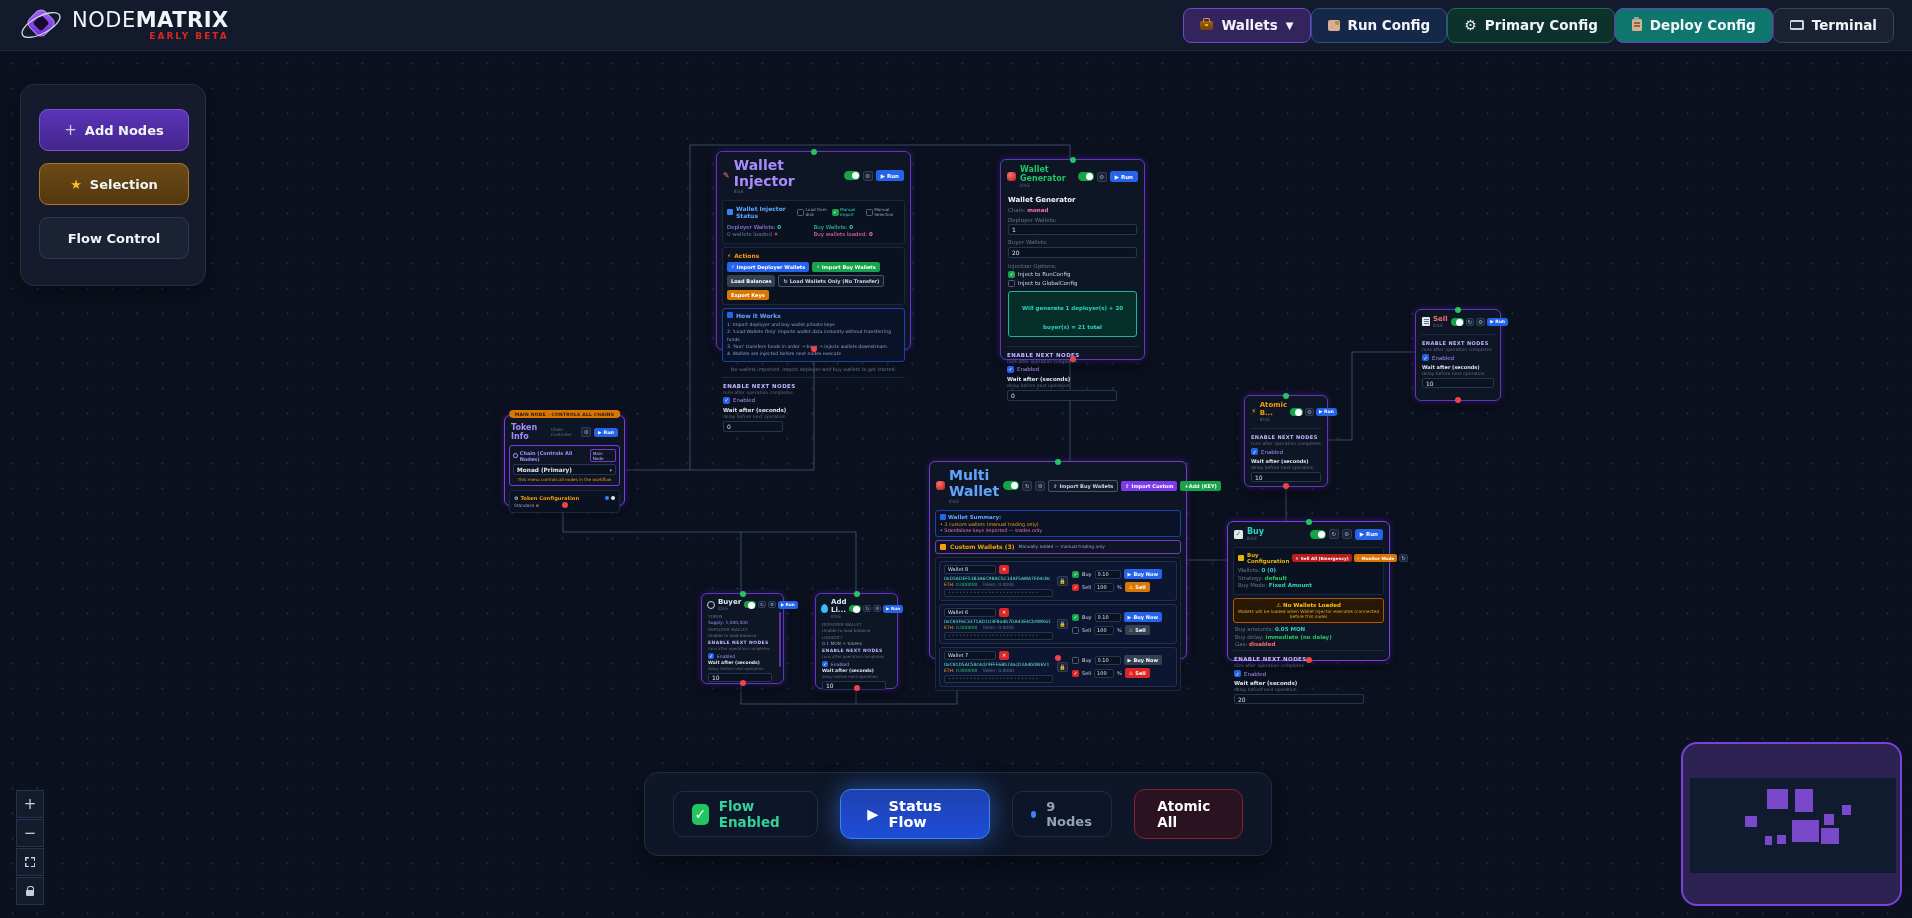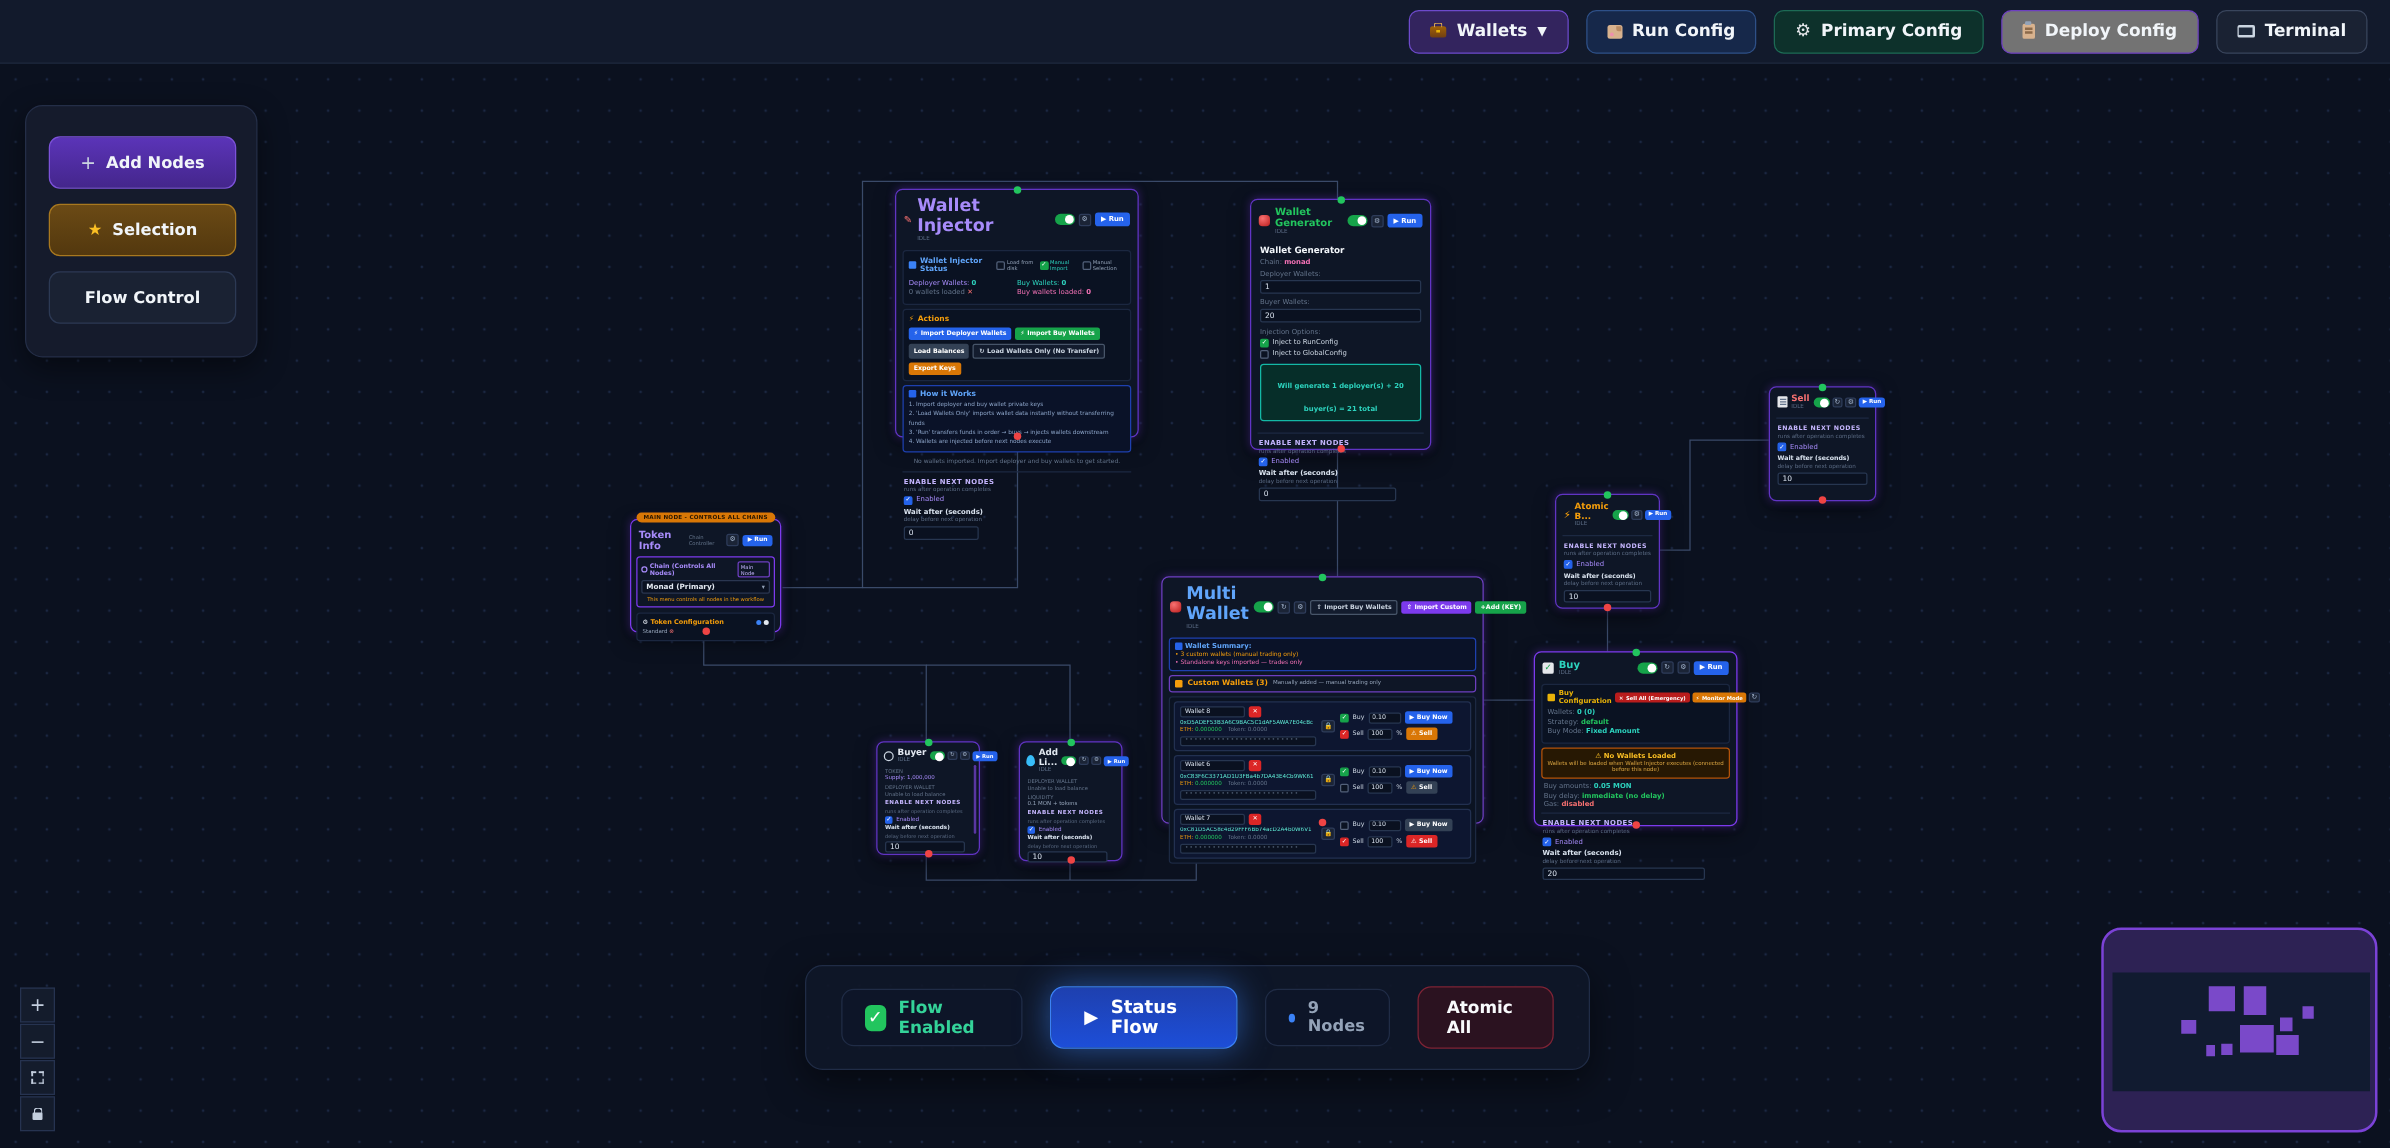--- a/index.html
+++ b/index.html
@@ -13,27 +13,27 @@
   
   .navbar{position:absolute;top:0;left:0;right:0;height:51px;background:#121a2c;border-bottom:1px solid #1e293d;
           display:flex;align-items:center;padding:0 18px;z-index:60}
   .brandwrap{display:flex;align-items:center;gap:8px}
   .wordmark{line-height:1}
   .wm-main{font-size:21px;color:#f1f5f9;letter-spacing:.5px}
   .wm-main b{font-weight:800}
   .wm-tag{font-size:9px;font-weight:700;color:#dc2626;letter-spacing:2px;text-align:right;margin-top:1px}
   .navlinks{display:flex;align-items:center;margin-left:60px;gap:58px}
   .navlink{font-size:15px;font-weight:600;color:#c7d2e3;cursor:pointer}
-  .navactions{margin-left:auto;display:flex;align-items:center;gap:14px}
+  .navactions{margin-left:auto;display:flex;align-items:center;}
   .nav-btn{display:flex;align-items:center;gap:8px;height:35px;padding:0 16px;border-radius:8px;
            font-size:13.5px;font-weight:700;color:#f1f5f9;border:1px solid;cursor:pointer;white-space:nowrap}
   .v-purple{background:#33245e;border-color:#6d4acb}
   .v-blue{background:#16284a;border-color:#2e5088}
   .v-green{background:#0d312b;border-color:#1d6b55}
-  .v-violet{background:#737373;border-color:#6d3fc0}
+  .v-violet{background:#0f766e;border-color:#6d3fc0}
   .v-gray{background:#1a2233;border-color:#39455c}
   .caret{font-size:10px}
   
   .ic-case{width:13px;height:9px;background:linear-gradient(#a16207,#713f12);border-radius:2px;position:relative}
   .ic-case::before{content:"";position:absolute;left:3px;top:-3px;width:5px;height:3px;border:1px solid #d6a354;border-bottom:none;border-radius:2px 2px 0 0}
   .ic-case::after{content:"";position:absolute;left:5px;top:3px;width:3px;height:2px;background:#eab308}
   .ic-box{width:12px;height:11px;background:#d8b28e;border-radius:2px;position:relative}
   .ic-box::before{content:"";position:absolute;right:1px;top:1px;width:4px;height:4px;background:#b98a62;border-radius:0 1px 0 2px}
   .ic-box::after{content:"";position:absolute;left:2px;bottom:2px;width:3px;height:3px;background:#ef8fae;border-radius:50%}
   .ic-gear{font-size:14px;color:#e5e7eb;line-height:1}
@@ -163,20 +163,37 @@
   <polyline points="741,532 856,532 856,593"></polyline>
   <polyline points="741,684 741,704 957,704 957,659"></polyline>
   <polyline points="856,689 856,704"></polyline>
   <polyline points="1070,360 1070,461"></polyline>
   <polyline points="1187,560 1227,560"></polyline>
   <polyline points="1286,487 1286,521"></polyline>
   <polyline points="1415,352 1352,352 1352,440 1328,440"></polyline>
 </svg>
 
 <div class="navbar">
+  <div class="brandwrap">
+    <svg width="46" height="44" viewBox="0 0 46 44">
+      <defs>
+          <linearGradient id="lg1" x1="0" y1="0" x2="1" y2="1">
+        <stop offset="0" stop-color="#9f67f5"></stop>
+            <stop offset="1" stop-color="#6d28d9"></stop>
+          </linearGradient>
+        </defs>
+      <rect x="12" y="9" width="22" height="22" rx="6" transform="rotate(45 23 20)" fill="url(#lg1)" stroke="#b794f6" stroke-width="1"></rect>
+      <rect x="17" y="14" width="12" height="12" rx="3" transform="rotate(45 23 20)" fill="#160b2e"></rect>
+      <ellipse cx="23" cy="22" rx="21" ry="8.5" fill="none" stroke="#cbd5e1" stroke-width="1.4" transform="rotate(-28 23 22)"></ellipse>
+    </svg>
+    <div class="wordmark">
+      <div class="wm-main"><span>NODE</span><b>MATRIX</b></div>
+      <div class="wm-tag">EARLY BETA</div>
+    </div>
+  </div>
   <div class="navactions">
     <div class="nav-btn v-purple">
       <span class="ic-case"></span>
       <span>Wallets</span>
       <span class="caret">▼</span>
     </div>
     <div class="nav-btn v-blue">
       <span class="ic-box"></span>
       <span>Run Config</span>
     </div>

